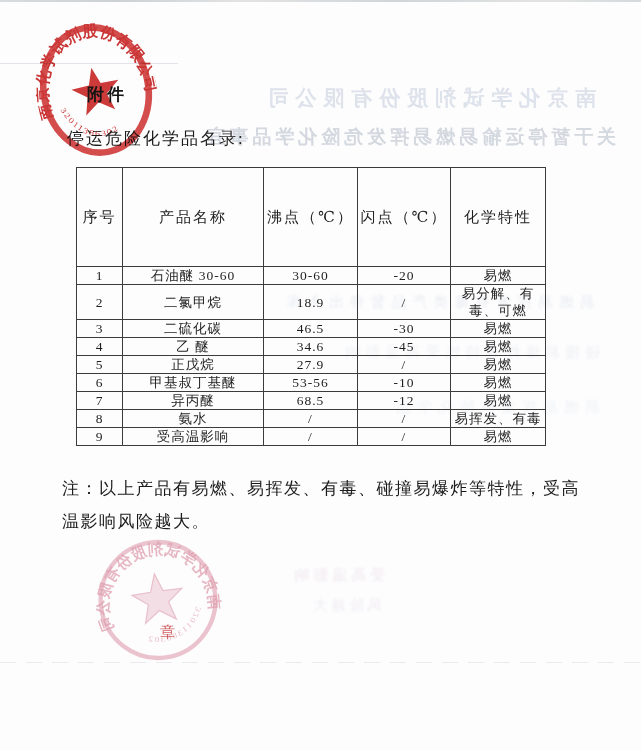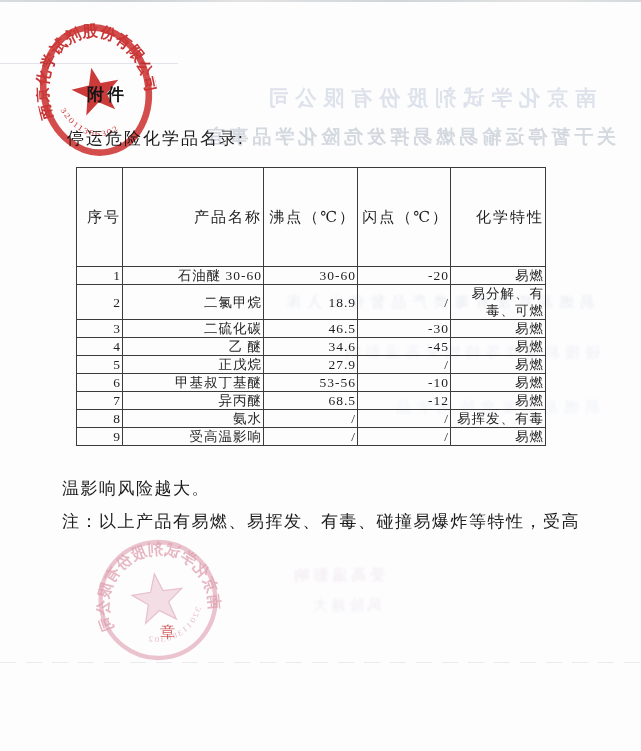--- a/index.html
+++ b/index.html
@@ -32,21 +32,21 @@
     color:rgba(200,180,195,.22);filter:blur(.9px);}
 
   
   .attachment-label{position:absolute;left:79px;top:83px;font-size:17px;font-weight:600;
     letter-spacing:3px;color:#151515;z-index:6;padding-left:8px;}
   .list-title{position:absolute;left:67px;top:127px;font-size:17px;letter-spacing:2px;color:#1c1c1c;z-index:3;}
 
   
   .chem-table{position:absolute;left:76px;top:167px;width:469px;border-collapse:collapse;
     table-layout:fixed;z-index:2;}
-  .chem-table th,.chem-table td{border:1px solid #3b3b3b;text-align:right;vertical-align:middle;
+  .chem-table th,.chem-table td{border:1px solid #3b3b3b;text-align:center;vertical-align:middle;
     padding:0 1px;color:#1e1e1e;}
   .chem-table th{height:98px;font-size:15px;font-weight:normal;letter-spacing:2px;}
   .chem-table td{height:17px;font-size:13.5px;line-height:17px;letter-spacing:1px;}
   .col-no{width:46px;} .col-name{width:141px;} .col-bp{width:94px;} .col-fp{width:93px;} .col-prop{width:95px;}
 
   
   .note{position:absolute;left:62px;top:472px;width:528px;font-size:17px;line-height:33px;
     letter-spacing:1.5px;color:#1b1b1b;}
 
   
@@ -166,22 +166,22 @@
           <td>9</td>
           <td>受高温影响</td>
           <td>/</td>
           <td>/</td>
           <td>易燃</td>
         </tr>
       </tbody>
   </table>
 
   <div class="note">
+    <div>注：以上产品有易燃、易挥发、有毒、碰撞易爆炸等特性，受高</div>
     <div>温影响风险越大。</div>
-    <div>注：以上产品有易燃、易挥发、有毒、碰撞易爆炸等特性，受高</div>
   </div>
 
   <svg class="stamp-bottom" viewBox="0 0 200 200">
     <ellipse cx="100" cy="100" rx="91" ry="92" fill="none" stroke="rgba(224,162,178,0.7)" stroke-width="7"></ellipse>
     <path id="ghostArcTop" d="M 22,128 A 80,82 0 1 1 178,128" fill="none"></path>
     <path id="ghostArcBot" d="M 32,116 A 72,75 0 0 0 168,116" fill="none"></path>
     <text font-size="24" font-weight="bold" fill="rgba(219,148,166,0.75)" letter-spacing="1">
       <textPath href="#ghostArcTop" startOffset="2" lengthAdjust="spacingAndGlyphs" textLength="300">南京化学试剂股份有限公司</textPath>
     </text>
     <path fill="rgba(240,215,223,0.9)" stroke="rgba(226,170,184,0.75)" stroke-width="2" d="M100,58 L110,86.2 L139.9,87 L116.2,105.3 L124.7,134 L100,117 L75.3,134 L83.8,105.3 L60.1,87 L90,86.2 Z"></path>

